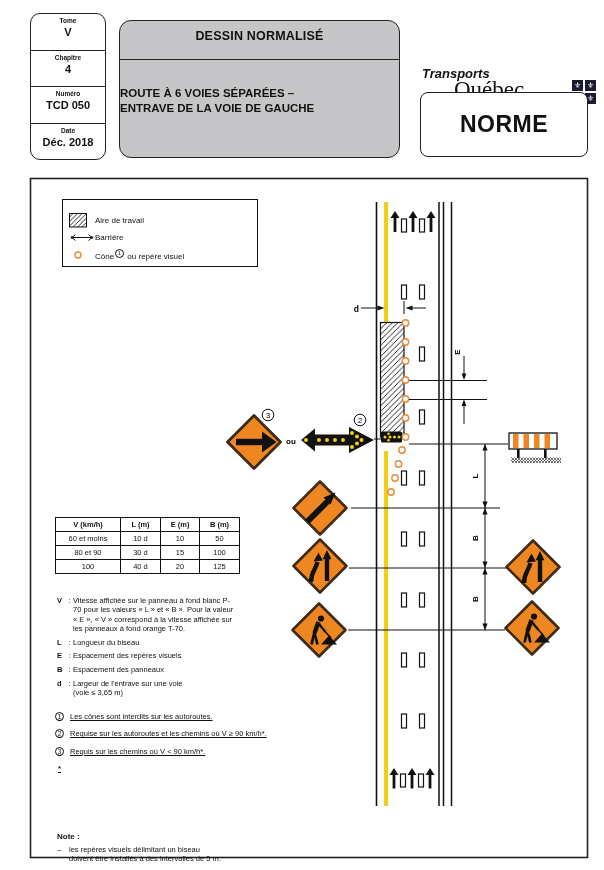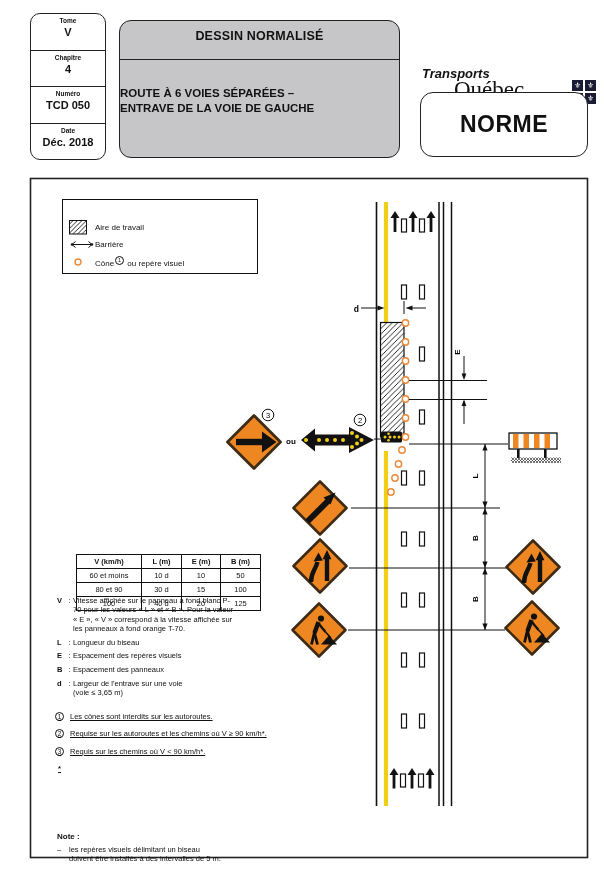--- a/index.html
+++ b/index.html
@@ -24,35 +24,35 @@
 
   
   .logo{left:420px;top:22px;width:178px;height:48px;margin-top:44px;}
   .logo-l1{position:absolute;left:2px;top:0;font-size:13px;font-weight:bold;font-style:italic;}
   .logo-l2{position:absolute;left:34px;top:11px;font-size:23px;font-family:"Liberation Serif",serif;}
   .flag{position:absolute;right:2px;top:14px;width:24px;height:24px;display:grid;
         grid-template-columns:1fr 1fr;grid-template-rows:1fr 1fr;gap:2px;}
   .flag span{background:#1b1b33;color:#fff;font-size:8px;line-height:11px;text-align:center;
         font-family:"DejaVu Sans",sans-serif;}
 
-  .norme-box{left:420px;top:92px;width:168px;height:65px;border:1.6px solid #222;border-radius:13px;
+  .norme-box{left:420px;top:92px;width:168px;height:65px;border:1.6px solid #222;border-radius:8px;
              display:flex;align-items:center;justify-content:center;box-sizing:border-box;background:#fff;}
   .norme-box div{font-size:23px;font-weight:bold;letter-spacing:.5px;}
 
   
   .legend{left:62px;top:199px;width:196px;border:1.2px solid #111;background:#fff;box-sizing:border-box;
-          padding:20px 6px 4px 6px;display:flex;flex-direction:column;gap:2px;z-index:2;}
+          padding:13px 6px 4px 6px;display:flex;flex-direction:column;gap:2px;z-index:2;}
   .leg-row{display:flex;align-items:center;height:15px;}
   .leg-icon{width:26px;display:flex;justify-content:flex-start;align-items:center;flex:none;}
   .leg-label{font-size:8px;}
   .sup-circ{display:inline-block;width:7px;height:7px;border:.8px solid #111;border-radius:50%;
             font-size:5.5px;line-height:6.5px;text-align:center;vertical-align:4px;margin:0 1px;}
 
   
-  .spec-table{left:76px;top:517px;z-index:2;margin-top:37px;}
+  .spec-table{left:55px;top:517px;z-index:2;}
   table{border-collapse:collapse;background:#fff;}
   th,td{border:1px solid #111;font-size:7.5px;text-align:center;height:13px;padding:0 2px;}
   th{font-weight:bold;}
   .c1{width:60px;} .c2{width:35px;} .c3{width:34px;} .c4{width:35px;}
 
   
   .defs{left:57px;top:596px;width:235px;z-index:2;}
   .def{display:flex;margin-bottom:4.5px;font-size:7.5px;line-height:9.3px;}
   .term{font-weight:bold;width:9px;flex:none;}
   .colon{width:7px;flex:none;text-align:center;}

